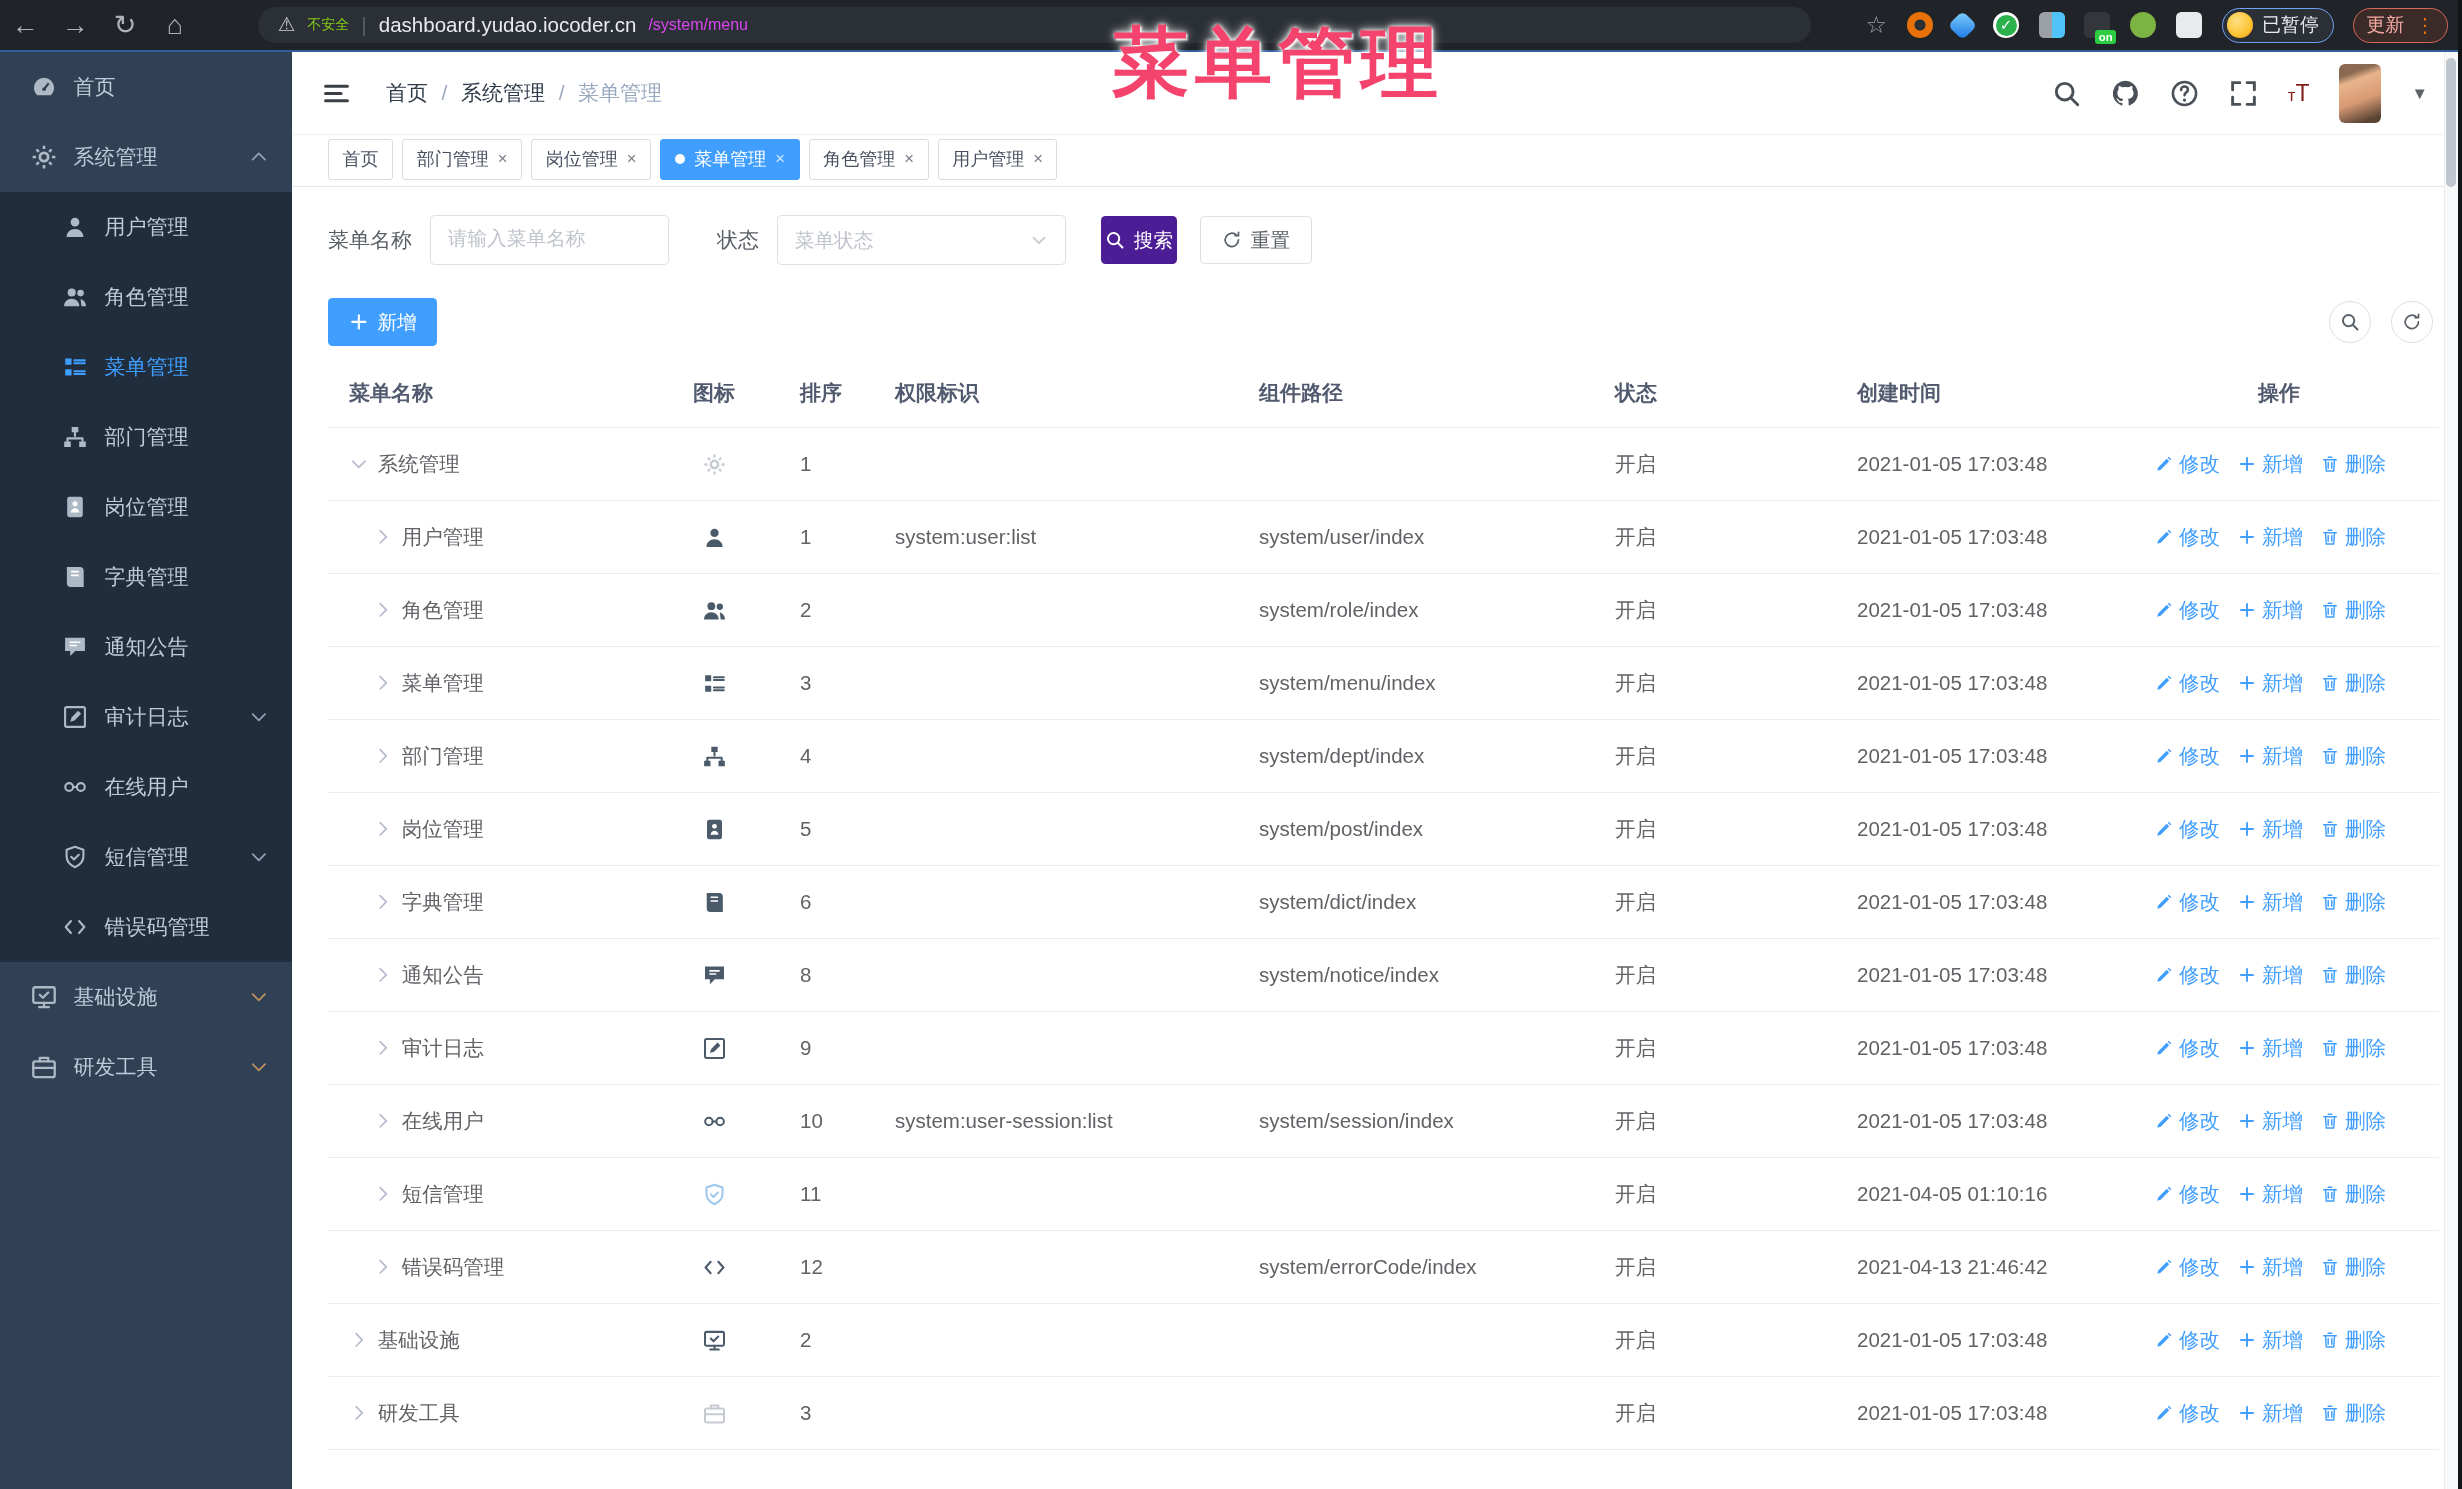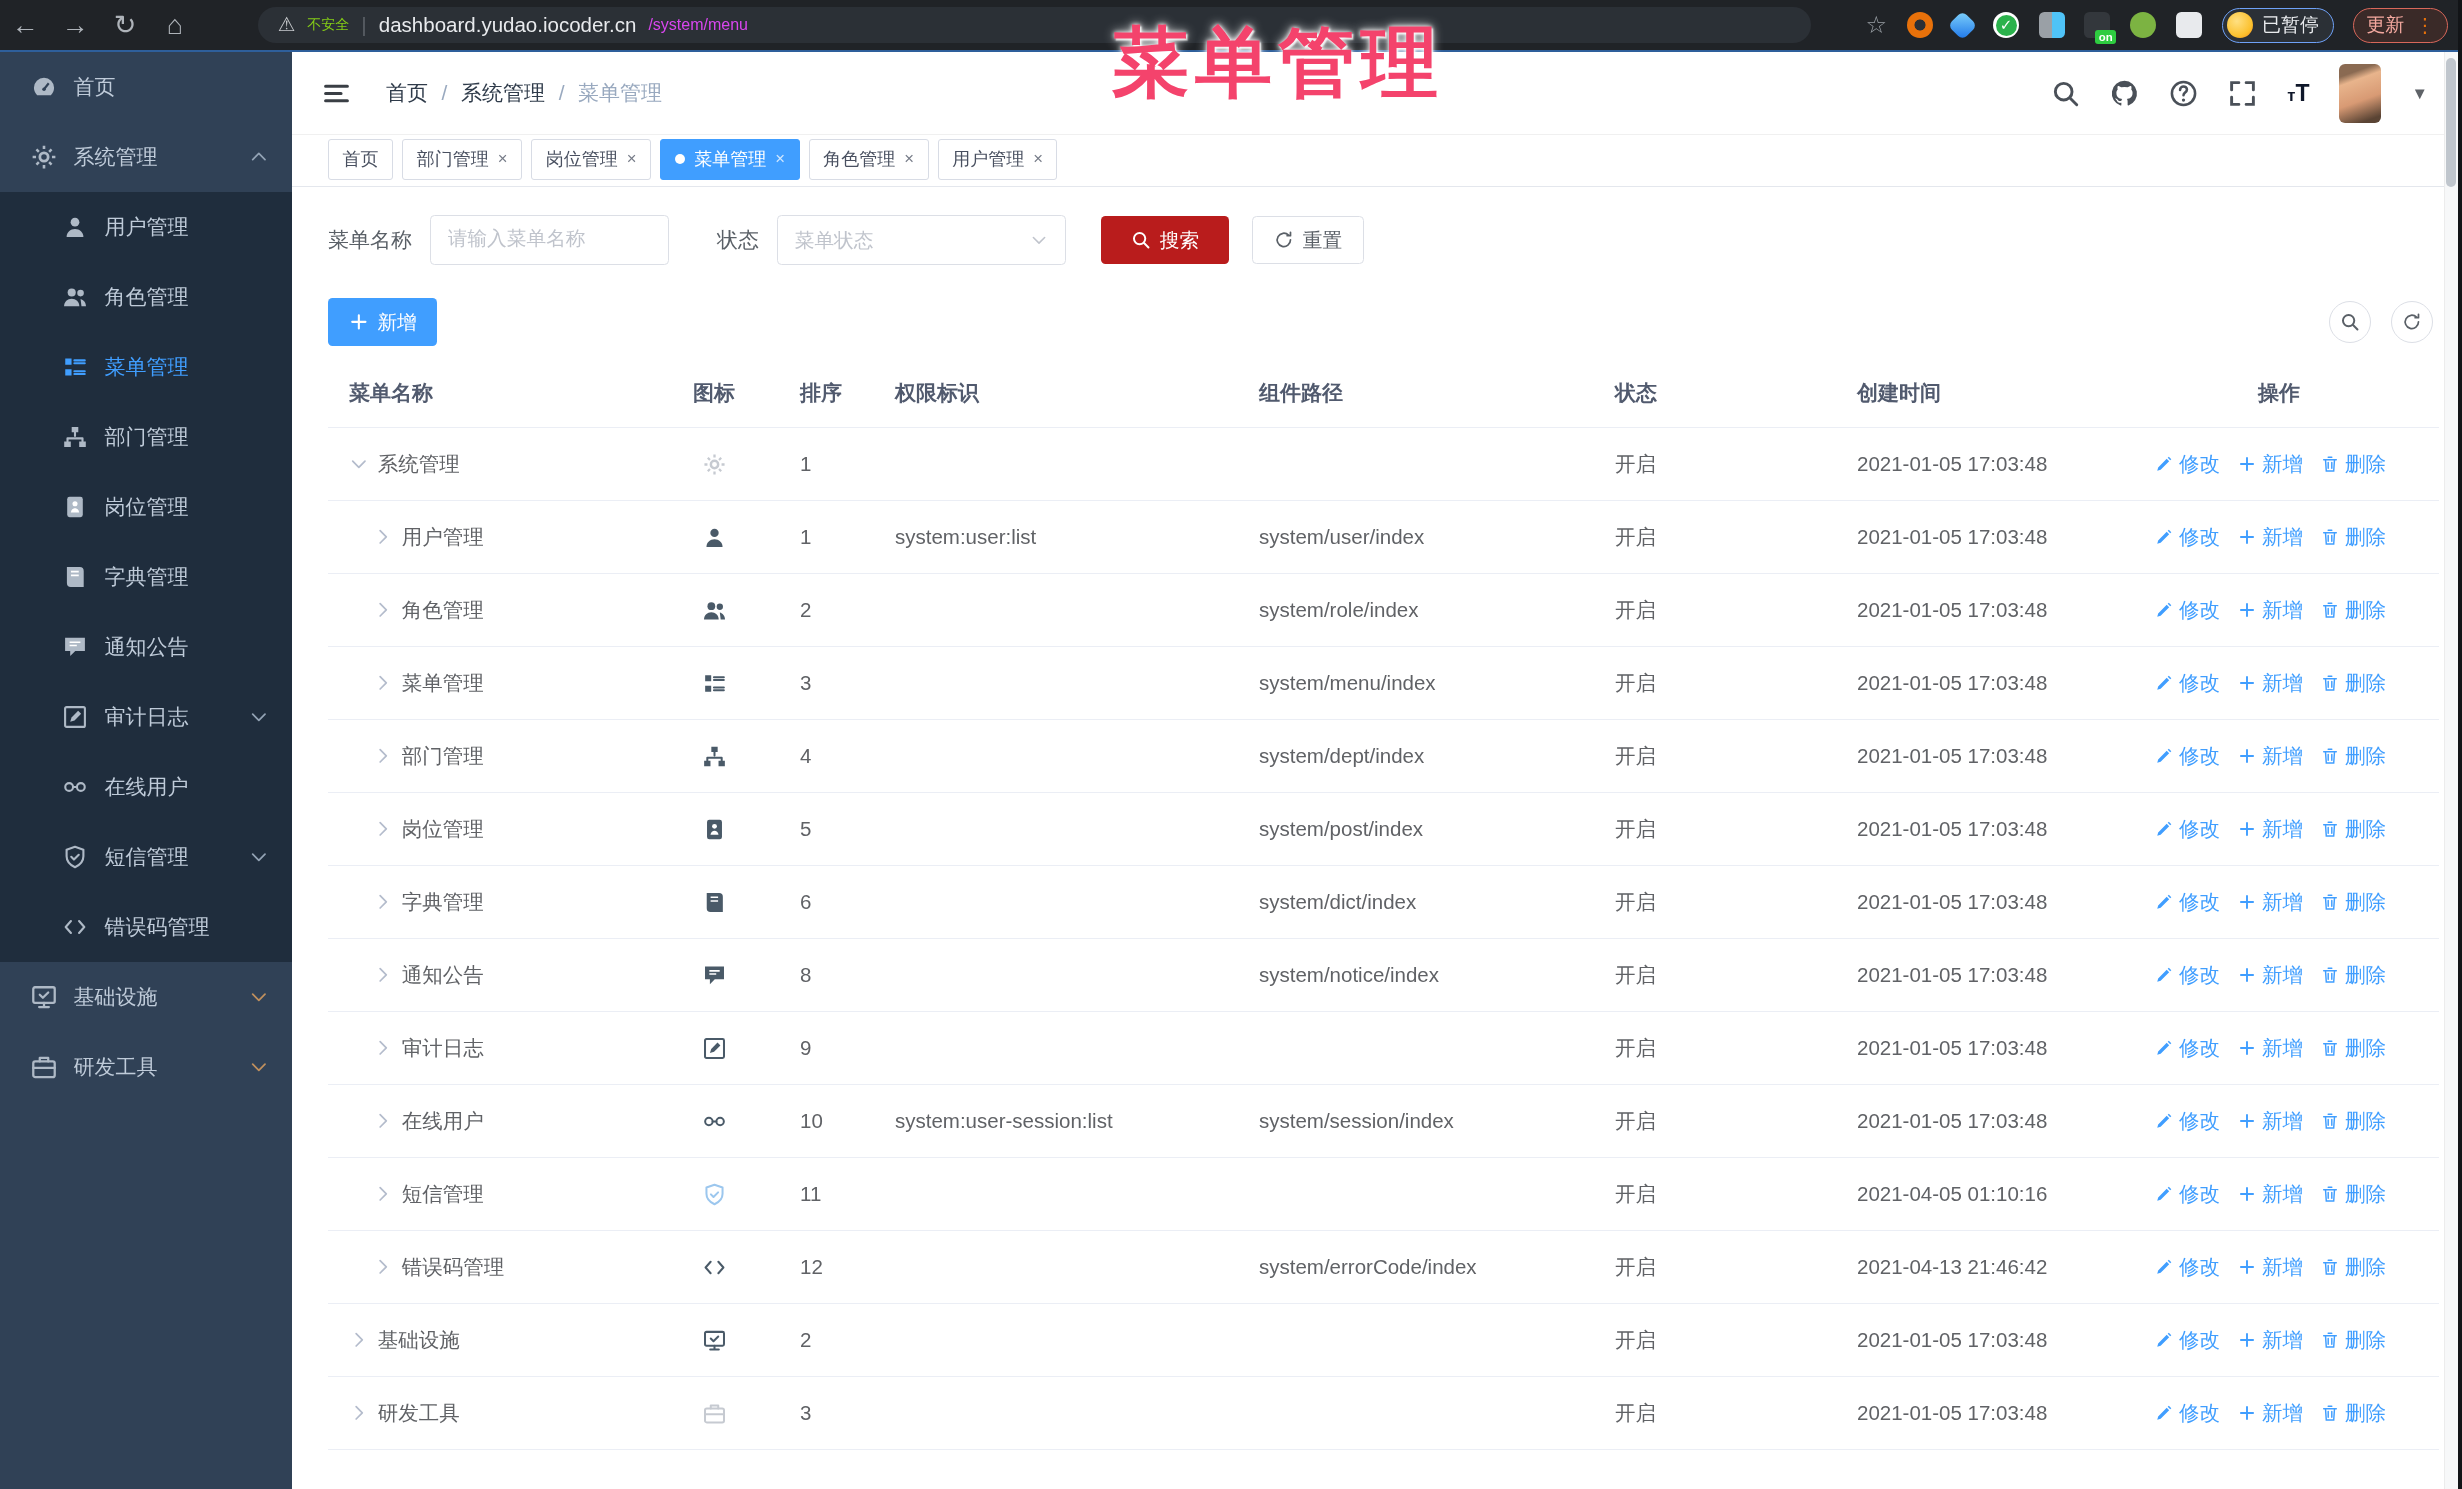--- a/index.html
+++ b/index.html
@@ -58,21 +58,21 @@
   
   .app-header{position:absolute;left:292px;top:52px;width:2171px;height:83px;background:#fff;border-bottom:1.5px solid #f0f0f0;display:flex;align-items:center;z-index:20}
   .hamburger{margin-left:30px;color:#3a3f45}
   .hamburger svg{width:29px;height:29px}
   .breadcrumb{display:flex;align-items:center;gap:13.6px;margin-left:35px;font-size:21px}
   .crumb{color:#2f3b4a}
   .crumb-sep{color:#99a9bf}
   .crumb.last{color:#99a9bf}
   .header-right{position:absolute;right:35px;top:0;height:83px;display:flex;align-items:center;gap:30px;color:#4a5058}
   .h-icon svg{width:29px;height:29px}
-  .fontsize-glyph{font-size:23px;font-weight:bold;color:#0f172a}
+  .fontsize-glyph{font-size:23px;font-weight:normal;color:#7f1d1d}
   .fontsize-glyph .small{font-size:16.7px}
   .hdr-avatar{width:42px;height:59px;border-radius:6px;background:linear-gradient(160deg,#8a6a52 0 18%,#e8b48c 30%,#d89a74 60%,#5a4434 90%);flex:none}
   .hdr-caret{color:#5f6368;font-size:16.7px}
 
   
   .overlay-title{position:absolute;left:1112px;top:12px;z-index:60;font-size:77px;font-weight:bold;letter-spacing:6px;color:#f4436c;
     text-shadow:0 0 4.5px #fff,0 0 10.6px rgba(255,255,255,.95),1.5px 1.5px 1.5px rgba(255,255,255,.8);white-space:nowrap}
 
   
   .tabbar{position:absolute;left:292px;top:137px;width:2171px;height:50px;background:#fff;border-bottom:1.5px solid #e4e7ed;display:flex;align-items:flex-start;padding-left:36px;gap:9px;z-index:15}
@@ -89,21 +89,21 @@
   .f-label{font-size:21px;color:#5a6067;margin-right:18px;white-space:nowrap}
   .f-input{width:239px;height:50px;border:1.5px solid #dcdfe6;border-radius:4.5px;font-size:19.7px;color:#606266;padding:0 16.7px;outline:none;font-family:Liberation Mono, monospace}
   .f-input::placeholder{color:#c0c4cc}
   .f-select{width:289px;height:50px;border:1.5px solid #dcdfe6;border-radius:4.5px;display:flex;align-items:center;justify-content:space-between;padding:0 16.7px;margin-left:0;cursor:pointer}
   .f-select .ph{font-size:19.7px;color:#c0c4cc}
   .f-select .car{color:#c0c4cc}
   .f-select .car svg{width:18px;height:18px}
   .gap64{width:48px}.gap46{width:35px}.gap30{width:23px}
   .btn{height:48px;border-radius:4.5px;display:flex;align-items:center;justify-content:center;gap:9px;font-size:19.7px;cursor:pointer;border:1.5px solid transparent;white-space:nowrap}
   .btn svg{width:19.7px;height:19.7px}
-  .btn-search{background:#b91c1c;color:#fff;padding:0 29px}
+  .btn-search{background:#4c1d95;color:#fff;padding:0 3px}
   .btn-reset{background:#fff;color:#5a6067;border-color:#dcdfe6;padding:0 21px}
   .btn-add{background:#409eff;color:#fff;padding:0 19.7px}
 
   .toolbar-row{margin-top:33px;display:flex;align-items:center}
   .tool-circles{margin-left:auto;display:flex;gap:19.7px;margin-right:6px}
   .circle-btn{width:42px;height:42px;border-radius:50%;border:1.5px solid #dcdfe6;background:#fff;color:#5a6067;display:flex;align-items:center;justify-content:center;cursor:pointer}
   .circle-btn svg{width:19.7px;height:19.7px}
 
   
   .table{margin-top:12px;width:2111px}

